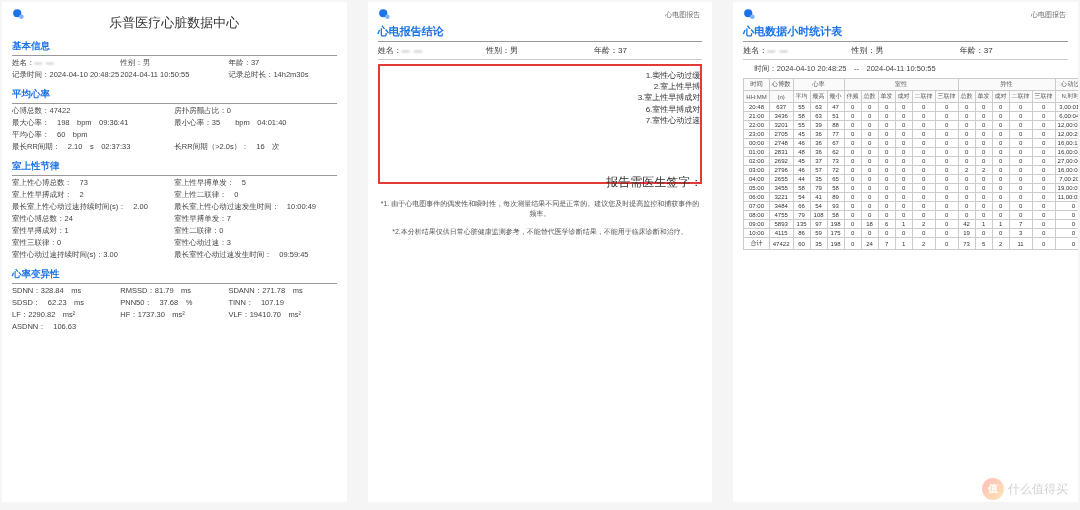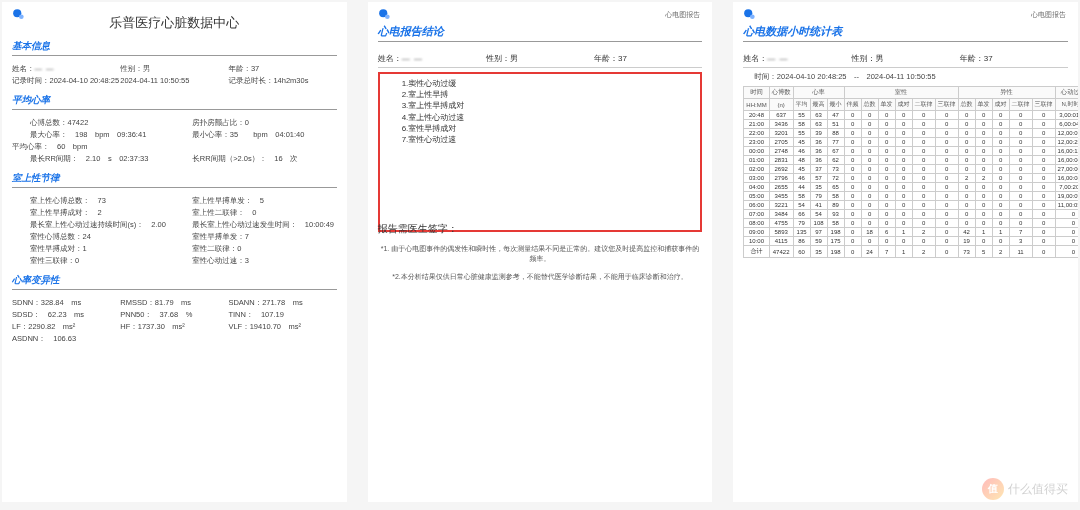--- a/index.html
+++ b/index.html
@@ -3,30 +3,30 @@
 <meta charset="utf-8">
 <style>
   * { box-sizing: border-box; }
   body { margin: 0; padding: 0; width: 1080px; height: 510px; background: #f5f5f5; font-family: "Microsoft YaHei", Arial, sans-serif; font-size: 8px; color: #333; position: relative; }
   .pages { display: flex; gap: 21px; padding: 2px; }
   .page { background: #fff; width: 356px; height: 500px; padding: 6px 10px; position: relative; overflow: hidden; }
   .logo { position: absolute; top: 6px; left: 10px; }
   .logo svg { width: 14px; height: 14px; }
   .top-right { position: absolute; top: 8px; right: 12px; font-size: 7px; color: #666; }
   .title-center { text-align: center; font-size: 13px; margin-top: 6px; margin-bottom: 8px; }
-  .section-title { color: #1a73e8; font-size: 9.5px; font-weight: 600; border-bottom: 1px solid #999; padding-bottom: 2px; margin-top: 8px; margin-bottom: 8px; font-style: italic; }
+  .section-title { color: #1a73e8; font-size: 9.5px; font-weight: 600; border-bottom: 1px solid #999; padding-bottom: 2px; margin-top: 8px; margin-bottom: 0; }
   .section-title.big { font-size: 11px; margin-top: 16px; }
   .row { display: flex; font-size: 7.5px; color: #444; margin: 2px 0; }
   .row > div { flex: 1; white-space: nowrap; }
   .row.third > div { flex: 1 1 33%; }
-  .row.half > div { flex: 1 1 50%; margin-left: 18px; }
+  .row.half > div { flex: 1 1 50%; }
   .info-row { display: flex; border-bottom: 1px solid #ccc; padding: 3px 0; font-size: 8px; }
   .info-row > div { flex: 1; }
-  .red-box { border: 2px solid #e53935; padding: 4px 22px; height: 160px; margin: 4px 0; font-size: 8px; line-height: 1.4; }
-  .sig { text-align: left; font-size: 10px; margin-top: -14px; }
+  .red-box { border: 2px solid #e53935; padding: 4px 0; height: 120px; margin: 4px 0; font-size: 8px; line-height: 1.4; text-align: right; }
+  .sig { text-align: right; font-size: 12px; margin-top: -14px; }
   .note { font-size: 7px; color: #555; margin: 8px 0 4px; text-align: center; }
   table.stats { border-collapse: collapse; width: 100%; font-size: 6px; margin-top: 4px; }
   table.stats th, table.stats td { border: 1px solid #ccc; padding: 1px 2px; text-align: center; white-space: nowrap; }
   table.stats th { font-weight: 400; color: #555; background: #fafafa; }
   table.stats .group th { font-size: 6.3px; }
   .watermark { position: absolute; right: 12px; bottom: 10px; opacity: 0.45; display: flex; align-items: center; gap: 4px; font-size: 12px; color: #999; }
   .watermark .circle { width: 22px; height: 22px; border-radius: 50%; background: linear-gradient(135deg,#ff6b6b,#feca57); display:flex;align-items:center;justify-content:center;color:#fff;font-weight:bold;font-size:10px;}
   .blur { filter: blur(0.8px); letter-spacing: 1px; }
 </style>
 </head>
@@ -91,20 +91,24 @@
         <div>室性早搏单发：7</div>
       </div>
     <div class="row half">
         <div>室性早搏成对：1</div>
         <div>室性二联律：0</div>
       </div>
     <div class="row half">
         <div>室性三联律：0</div>
         <div>室性心动过速：3</div>
       </div>
+    <div class="row half">
+        <div>室性心动过速持续时间(s)：3.00</div>
+        <div>最长室性心动过速发生时间：　09:59:45</div>
+      </div>
 
     <div class="section-title">心率变异性</div>
     <div class="row third">
         <div>SDNN：328.84　ms</div>
         <div>RMSSD：81.79　ms</div>
         <div>SDANN：271.78　ms</div>
       </div>
     <div class="row third">
         <div>SDSD：　62.23　ms</div>
         <div>PNN50：　37.68　%</div>
@@ -132,21 +136,20 @@
     <div class="info-row">
       <div><span>姓名：</span><span class="blur">— —</span></div>
       <div>性别：男</div>
       <div>年龄：37</div>
     </div>
     <div class="red-box">
       <div id="conclusion-list">
           <div>1.窦性心动过缓</div>
           <div>2.室上性早搏</div>
           <div>3.室上性早搏成对</div>
-          <div>4.室上性心动过速</div>
           <div>6.室性早搏成对</div>
           <div>7.室性心动过速</div>
         </div>
     </div>
     <div class="sig">报告需医生签字：</div>
     <div class="note">*1. 由于心电图事件的偶发性和瞬时性，每次测量结果不同是正常的。建议您及时提高监控和捕获事件的频率。</div>
     <div class="note">*2.本分析结果仅供日常心脏健康监测参考，不能替代医学诊断结果，不能用于临床诊断和治疗。</div>
   </div>
 
   <div class="page">

